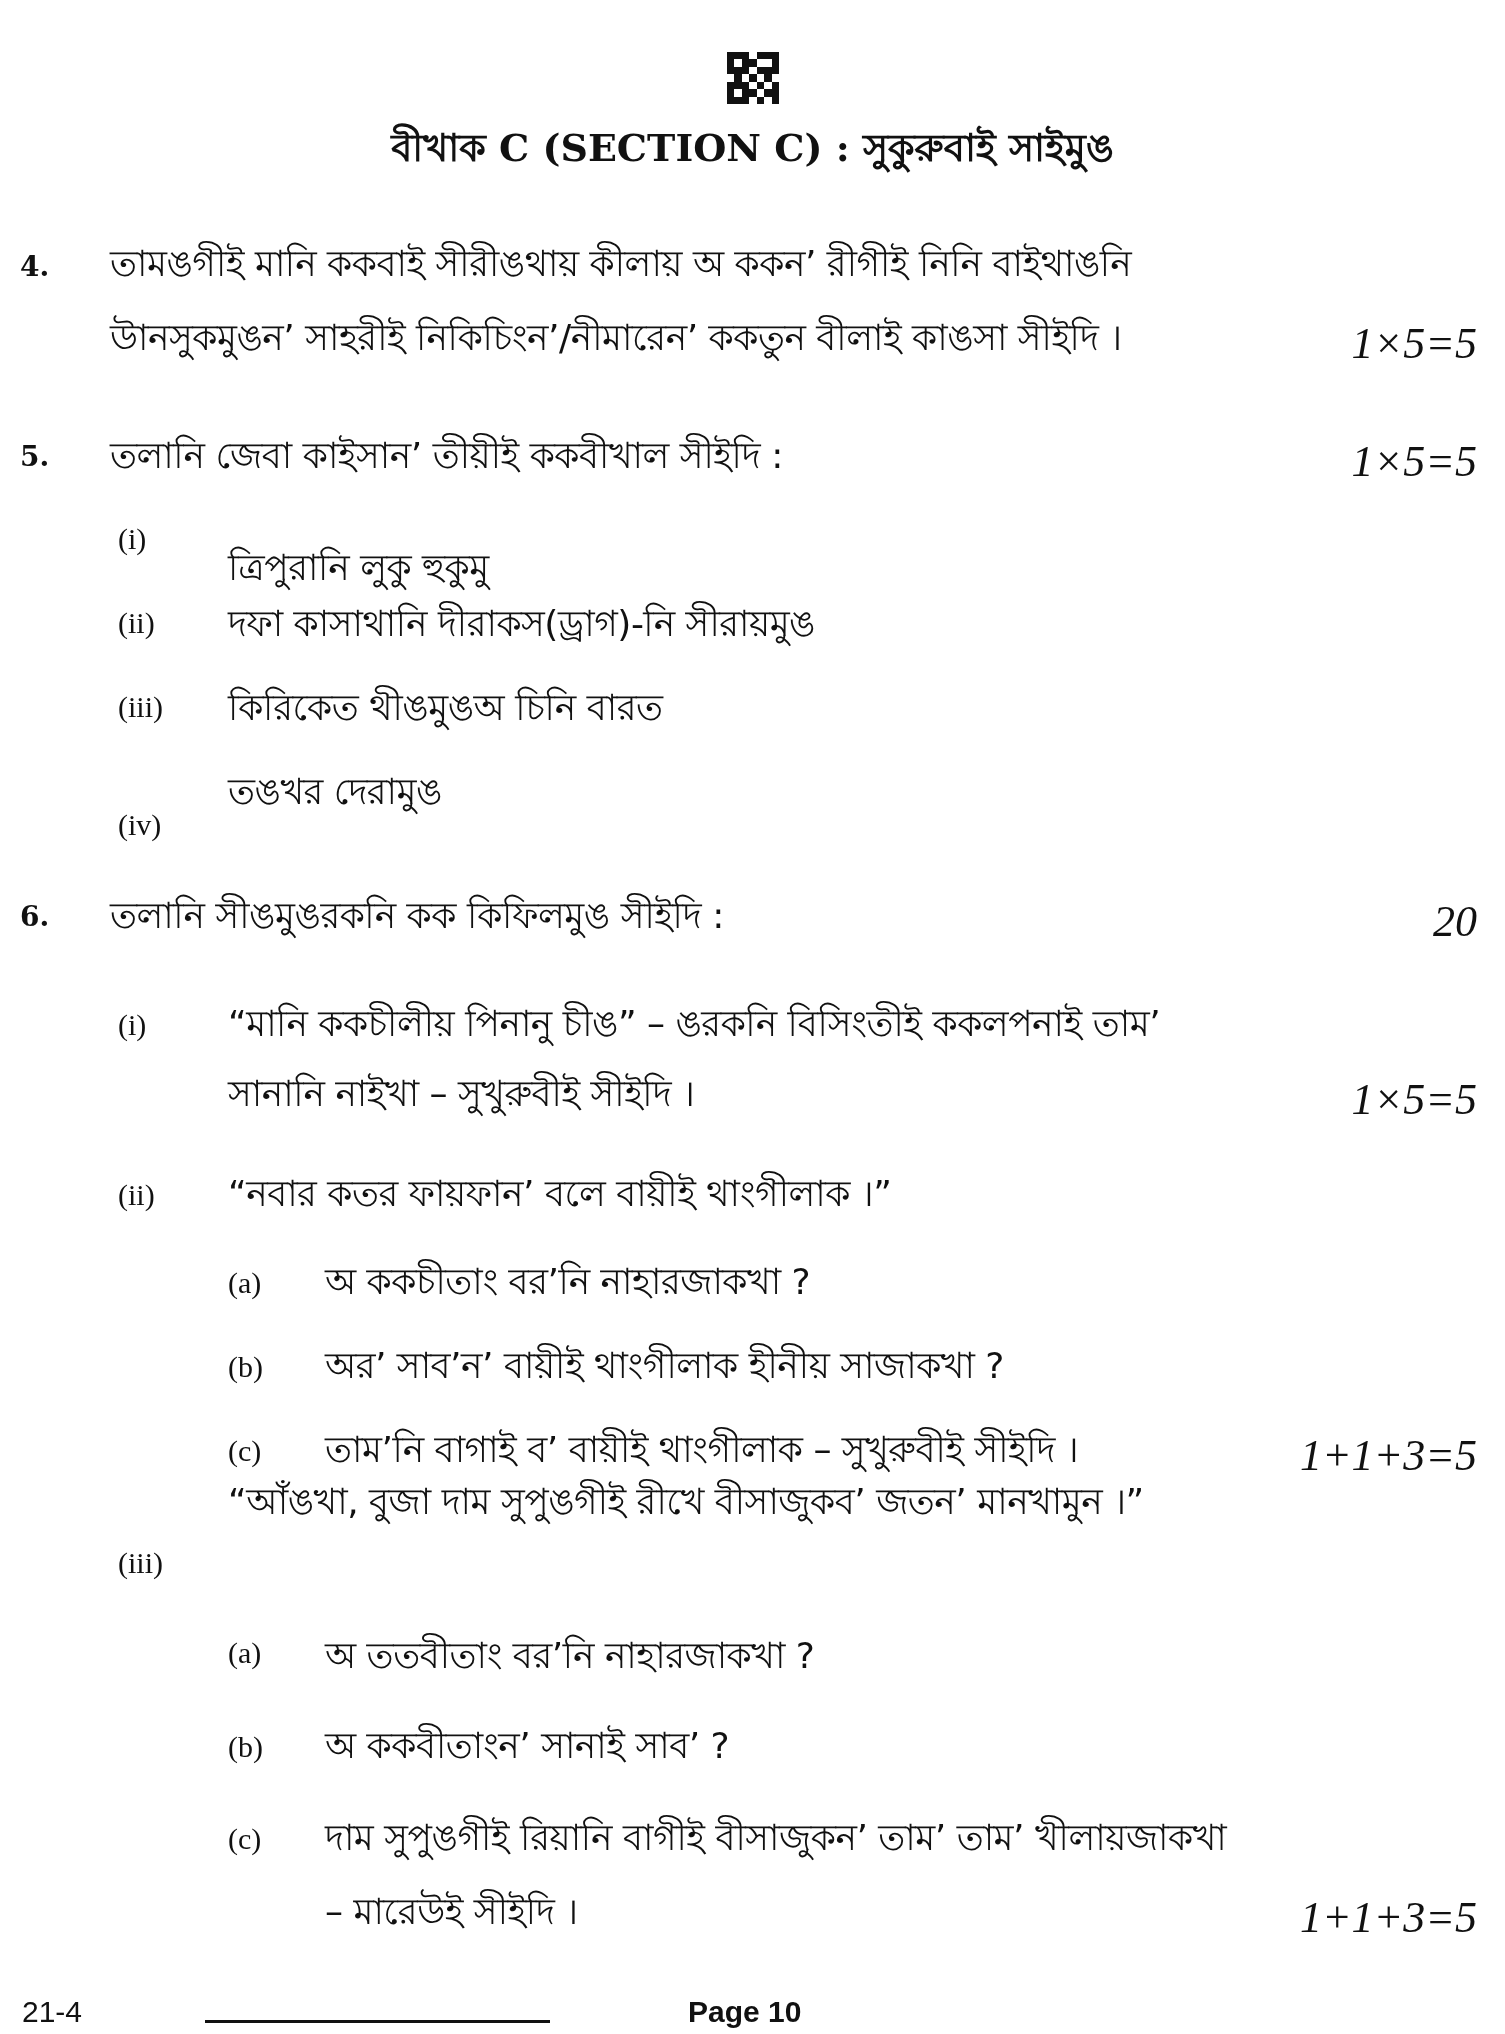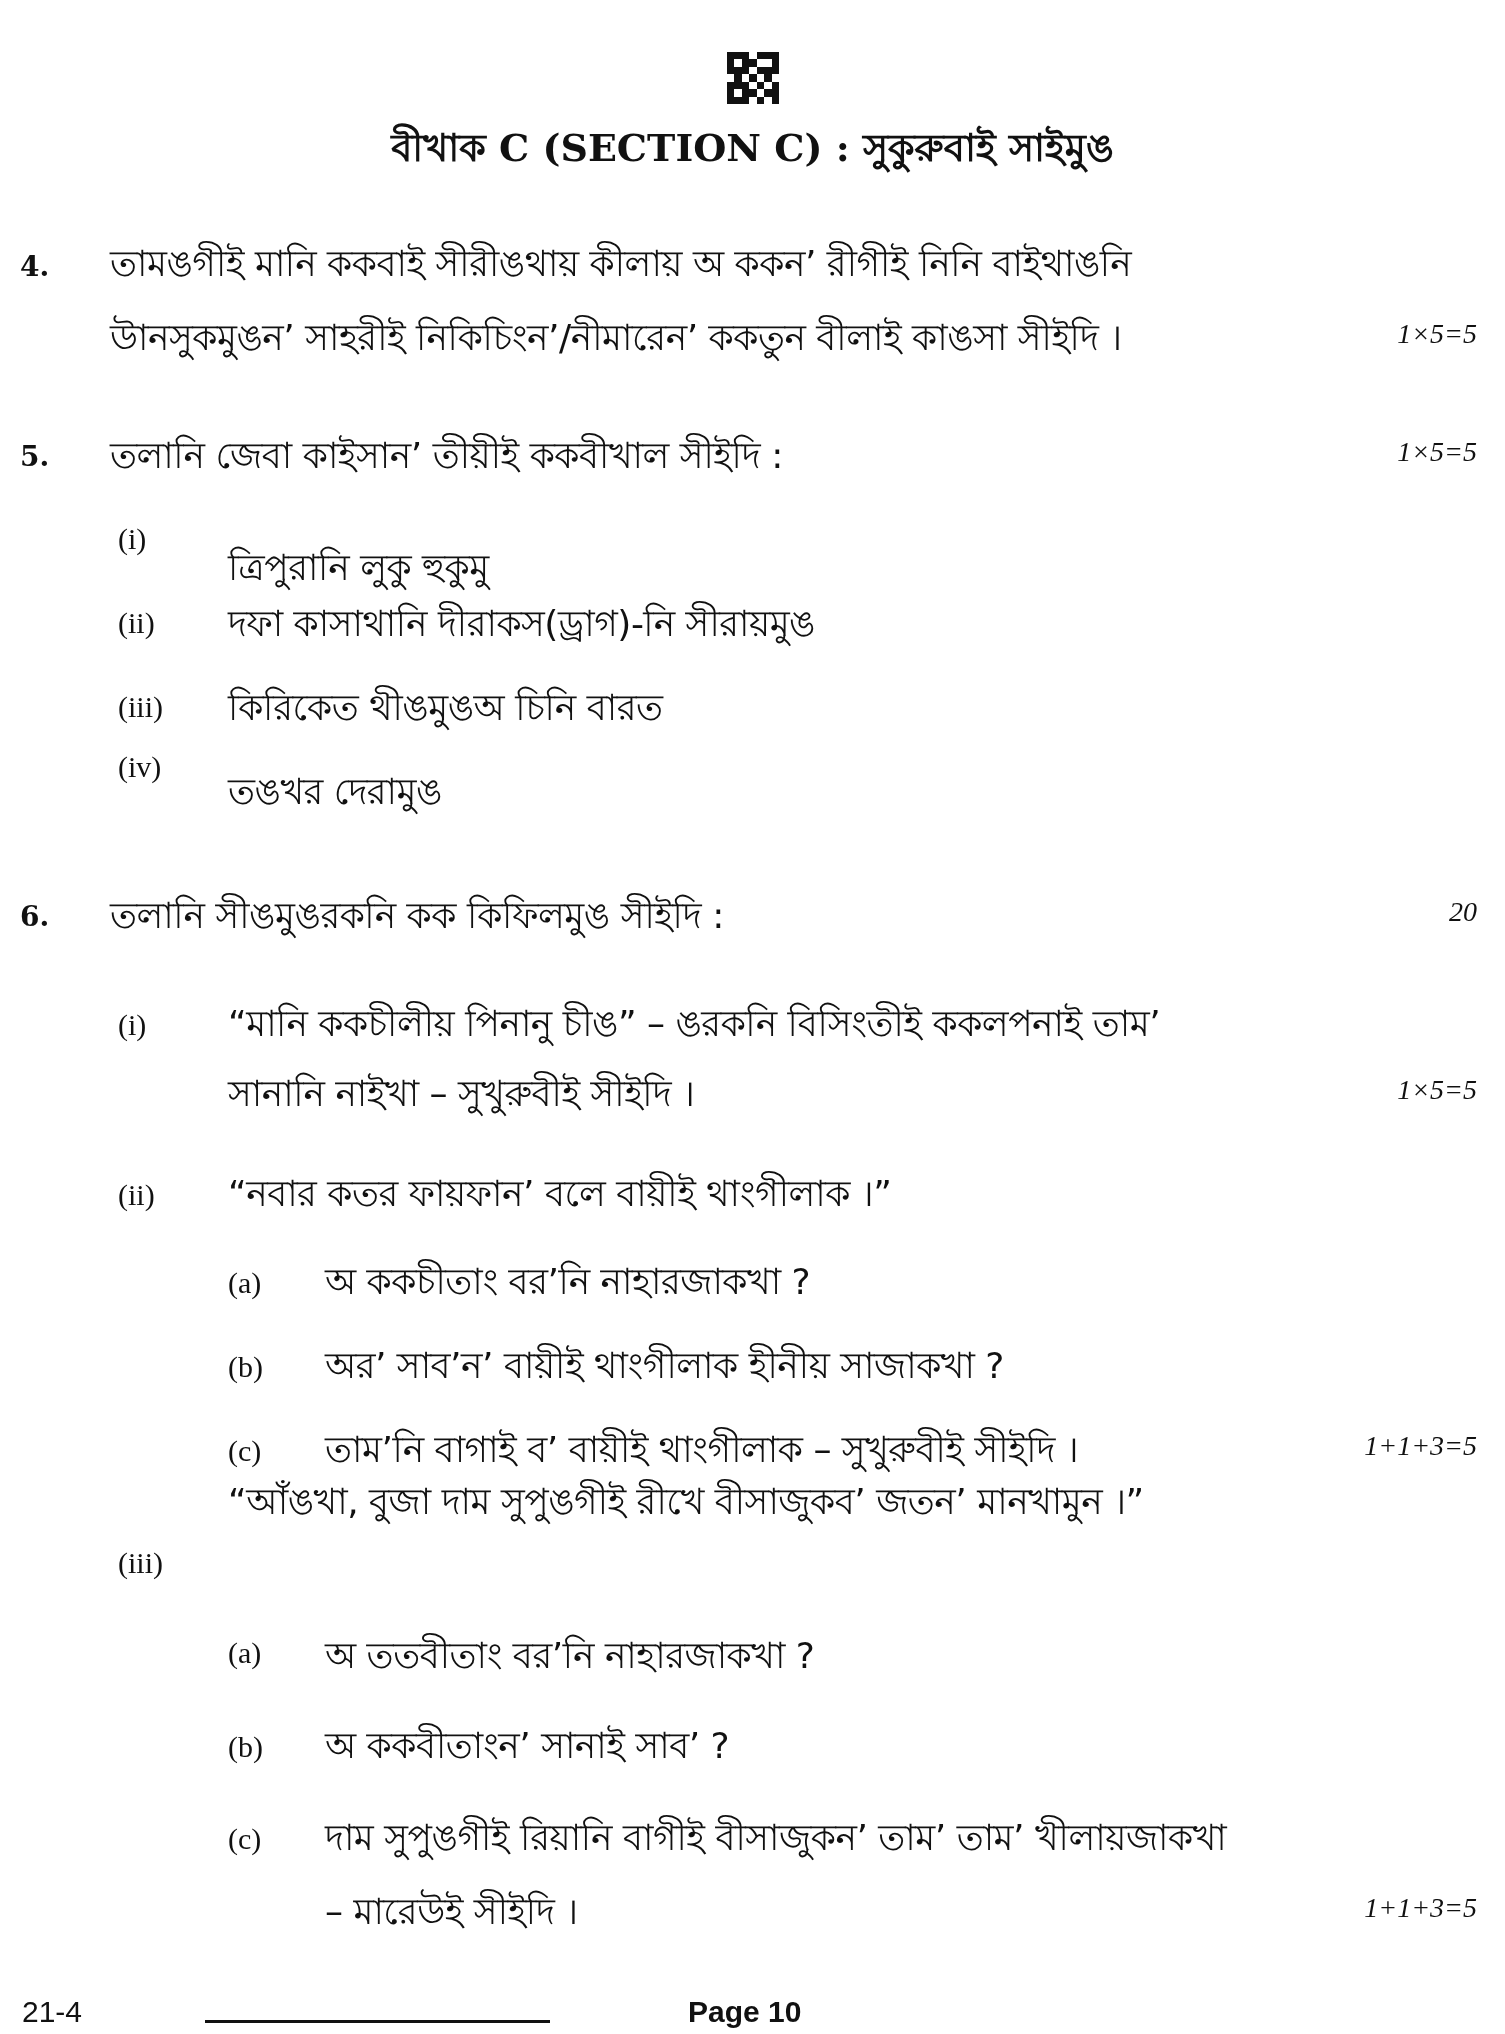--- a/index.html
+++ b/index.html
@@ -18,21 +18,21 @@
       font-family: "DejaVu Serif", serif; font-weight: bold; font-size: 38px; letter-spacing: 0px;
     }
     .row { position: absolute; left: 0; width: 1505px; }
     .qnum {
       position: absolute; left: 20px; font-family: "DejaVu Serif", serif; font-weight: bold; font-size: 28px;
     }
     .qtext {
       position: absolute; left: 110px; font-size: 36px; white-space: nowrap; letter-spacing: -0.5px; text-align: center;
     }
     .marks {
-      position: absolute; right: 28px; font-family: "Liberation Serif", serif; font-style: italic; font-size: 28px;
+      position: absolute; right: 28px; font-family: "Liberation Serif", serif; font-style: italic; font-size: 44px;
     }
     .sublabel {
       position: absolute; left: 118px; font-family: "Liberation Serif", serif; font-size: 30px;
     }
     .subtext { position: absolute; left: 228px; font-size: 36px; white-space: nowrap; letter-spacing: -0.5px; }
     .ssublabel { position: absolute; left: 228px; font-family: "Liberation Serif", serif; font-size: 30px; }
     .ssubtext { position: absolute; left: 325px; font-size: 36px; white-space: nowrap; letter-spacing: -0.5px; }
     .footer-code { position: absolute; left: 22px; top: 1995px; font-family: "Liberation Sans", sans-serif; font-size: 30px; }
     .footer-line { position: absolute; left: 205px; top: 2020px; width: 345px; height: 3px; background: #111; }
     .footer-page { position: absolute; left: 688px; top: 1995px; font-family: "Liberation Sans", sans-serif; font-size: 30px; font-weight: bold; }
@@ -108,21 +108,21 @@
 
   <div class="sublabel" style="top:522px">(i)</div>
   <div class="subtext" style="top:540px">ত্রিপুরানি লুকু হুকুমু</div>
 
   <div class="sublabel" style="top:606px">(ii)</div>
   <div class="subtext" style="top:596px">দফা কাসাথানি দীরাকস(ড্রাগ)-নি সীরায়মুঙ</div>
 
   <div class="sublabel" style="top:690px">(iii)</div>
   <div class="subtext" style="top:680px">কিরিকেত থীঙমুঙঅ চিনি বারত</div>
 
-  <div class="sublabel" style="top:750px">(iv)</div>
+  <div class="sublabel" style="top:808px">(iv)</div>
   <div class="subtext" style="top:764px">তঙখর দেরামুঙ</div>
 </div>
 
 <div class="row">
   <div class="qnum" style="top:900px">6.</div>
   <div class="qtext" style="top:888px">তলানি সীঙমুঙরকনি কক কিফিলমুঙ সীইদি :</div>
   <div class="marks" style="top:896px">20</div>
 
   <div class="sublabel" style="top:1008px">(i)</div>
   <div class="subtext" style="top:996px">“মানি ককচীলীয় পিনানু চীঙ” – ঙরকনি বিসিংতীই ককলপনাই তাম’</div>

